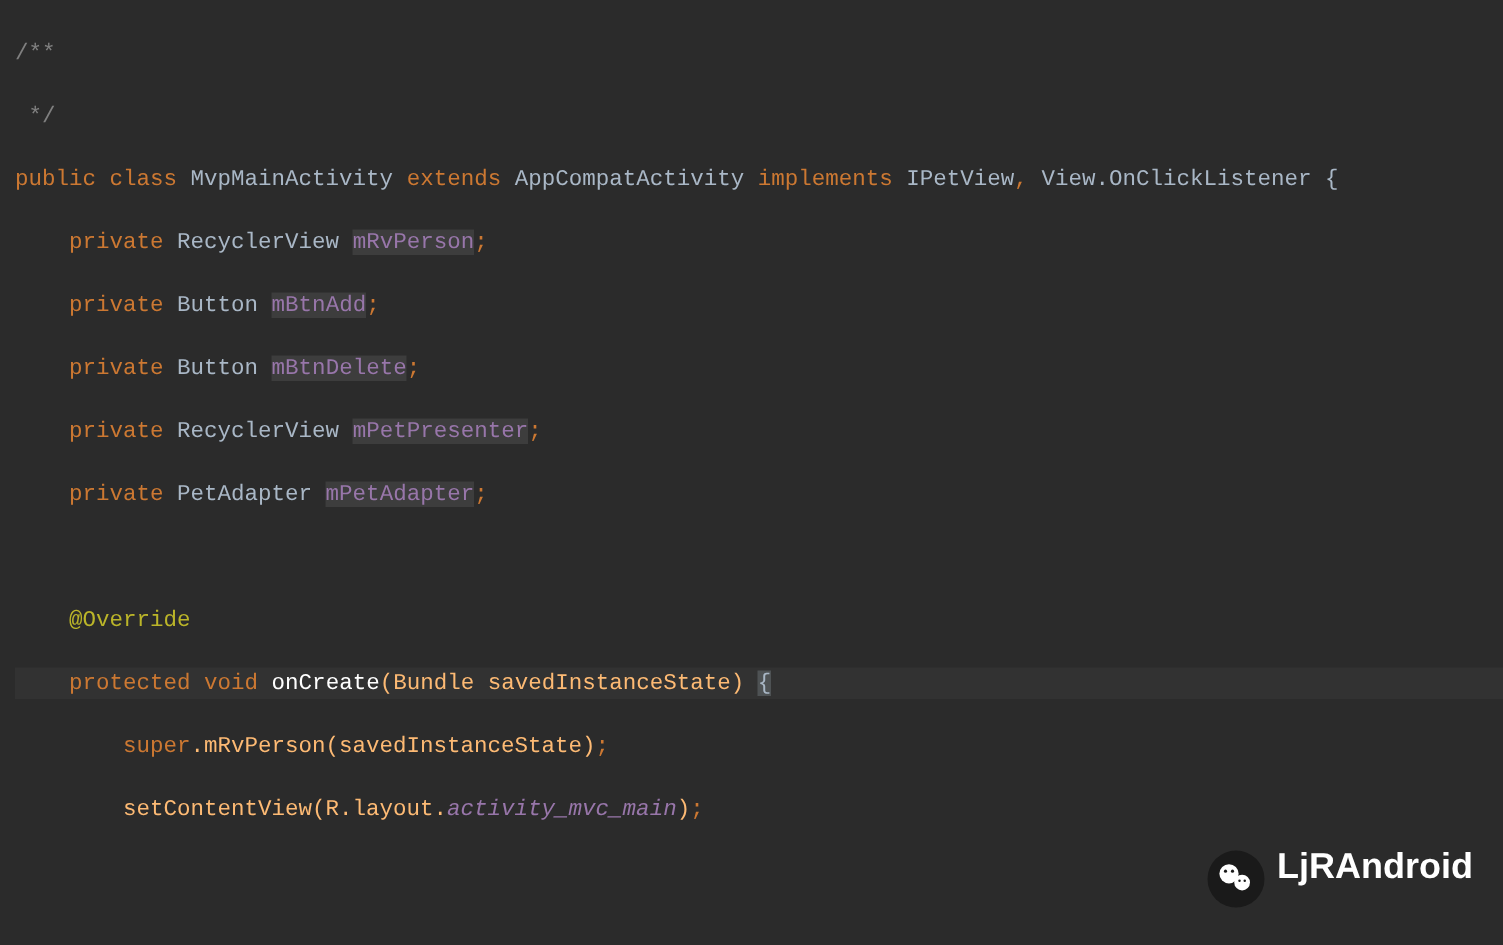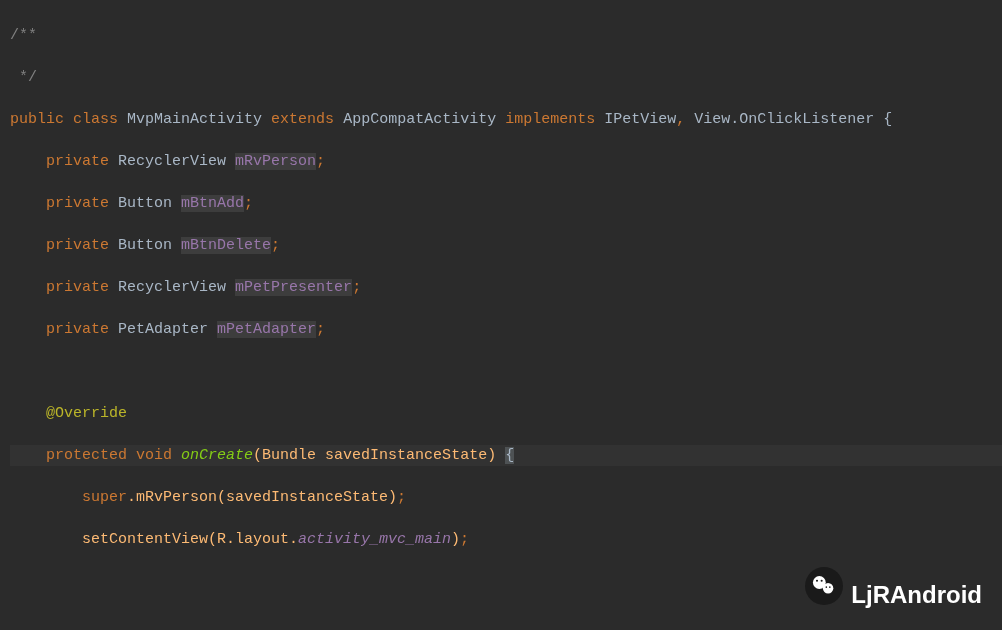--- a/index.html
+++ b/index.html
@@ -28,32 +28,32 @@
     }
     .line.highlighted {
       background: #323232;
     }
     .comment { color: #808080; }
     .keyword { color: #cc7832; }
     .classname { color: #a9b7c6; text-align: right; }
     .type { color: #a9b7c6; }
     .field-hl { background: #3d3d3d; color: #9876aa; }
     .annotation { color: #bbb529; }
-    .method { color: #84cc16; font-style: italic; }
+    .method { color: #ffffff; }
     .italic-field { color: #9876aa; font-style: italic; }
     .brace-hl { background: #4e5254; color: #a9b7c6; }
     .punct { color: #cc7832; }
     .normal { color: #fdba74; }
     
     .watermark {
       position: absolute;
       bottom: 25px;
       right: 20px;
       display: flex;
-      align-items: flex-end;
+      align-items: flex-start;
       gap: 8px;
       color: #ffffff;
       font-family: Arial, sans-serif;
       font-size: 24px;
       font-weight: bold;
       z-index: 10;
     }
     .watermark-icon {
       width: 38px;
       height: 38px;

